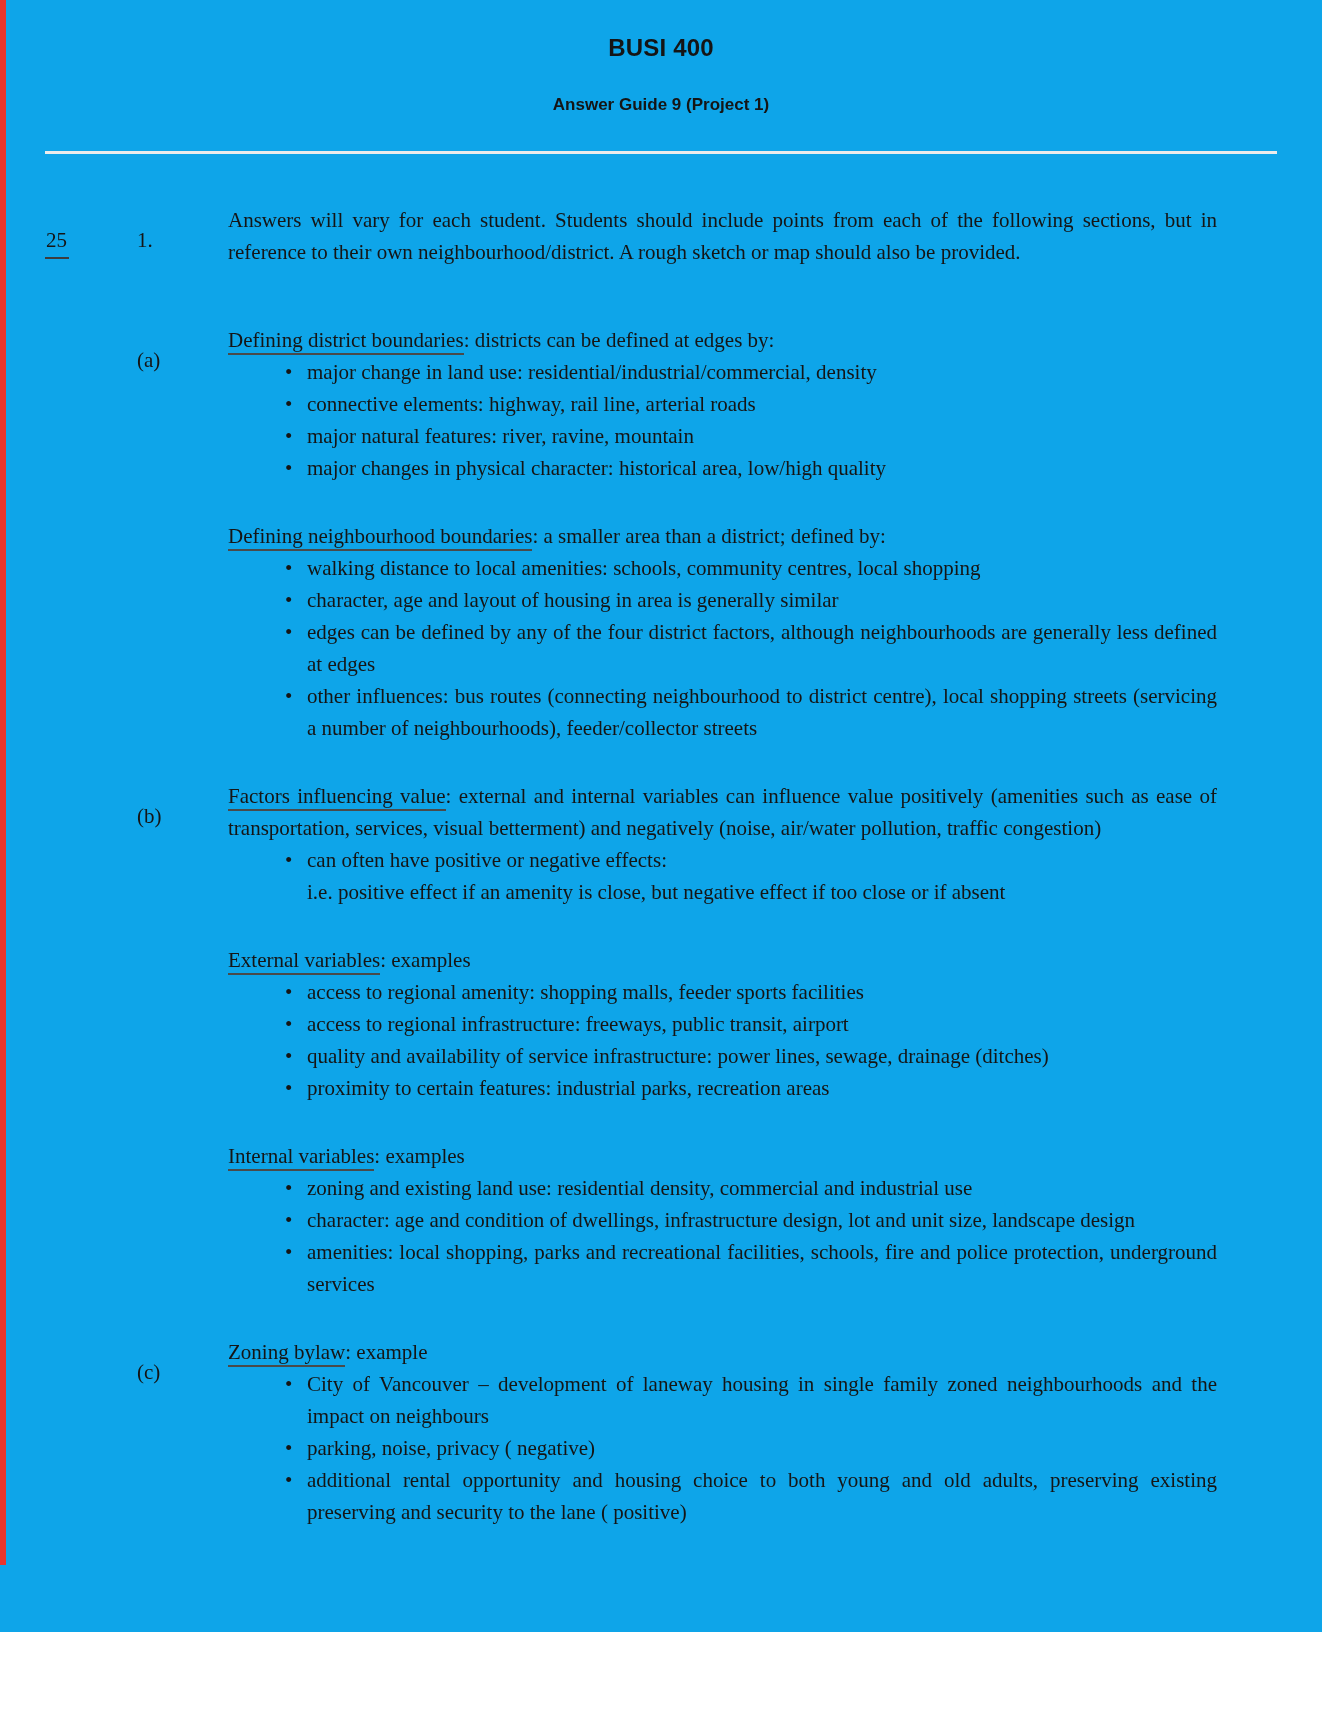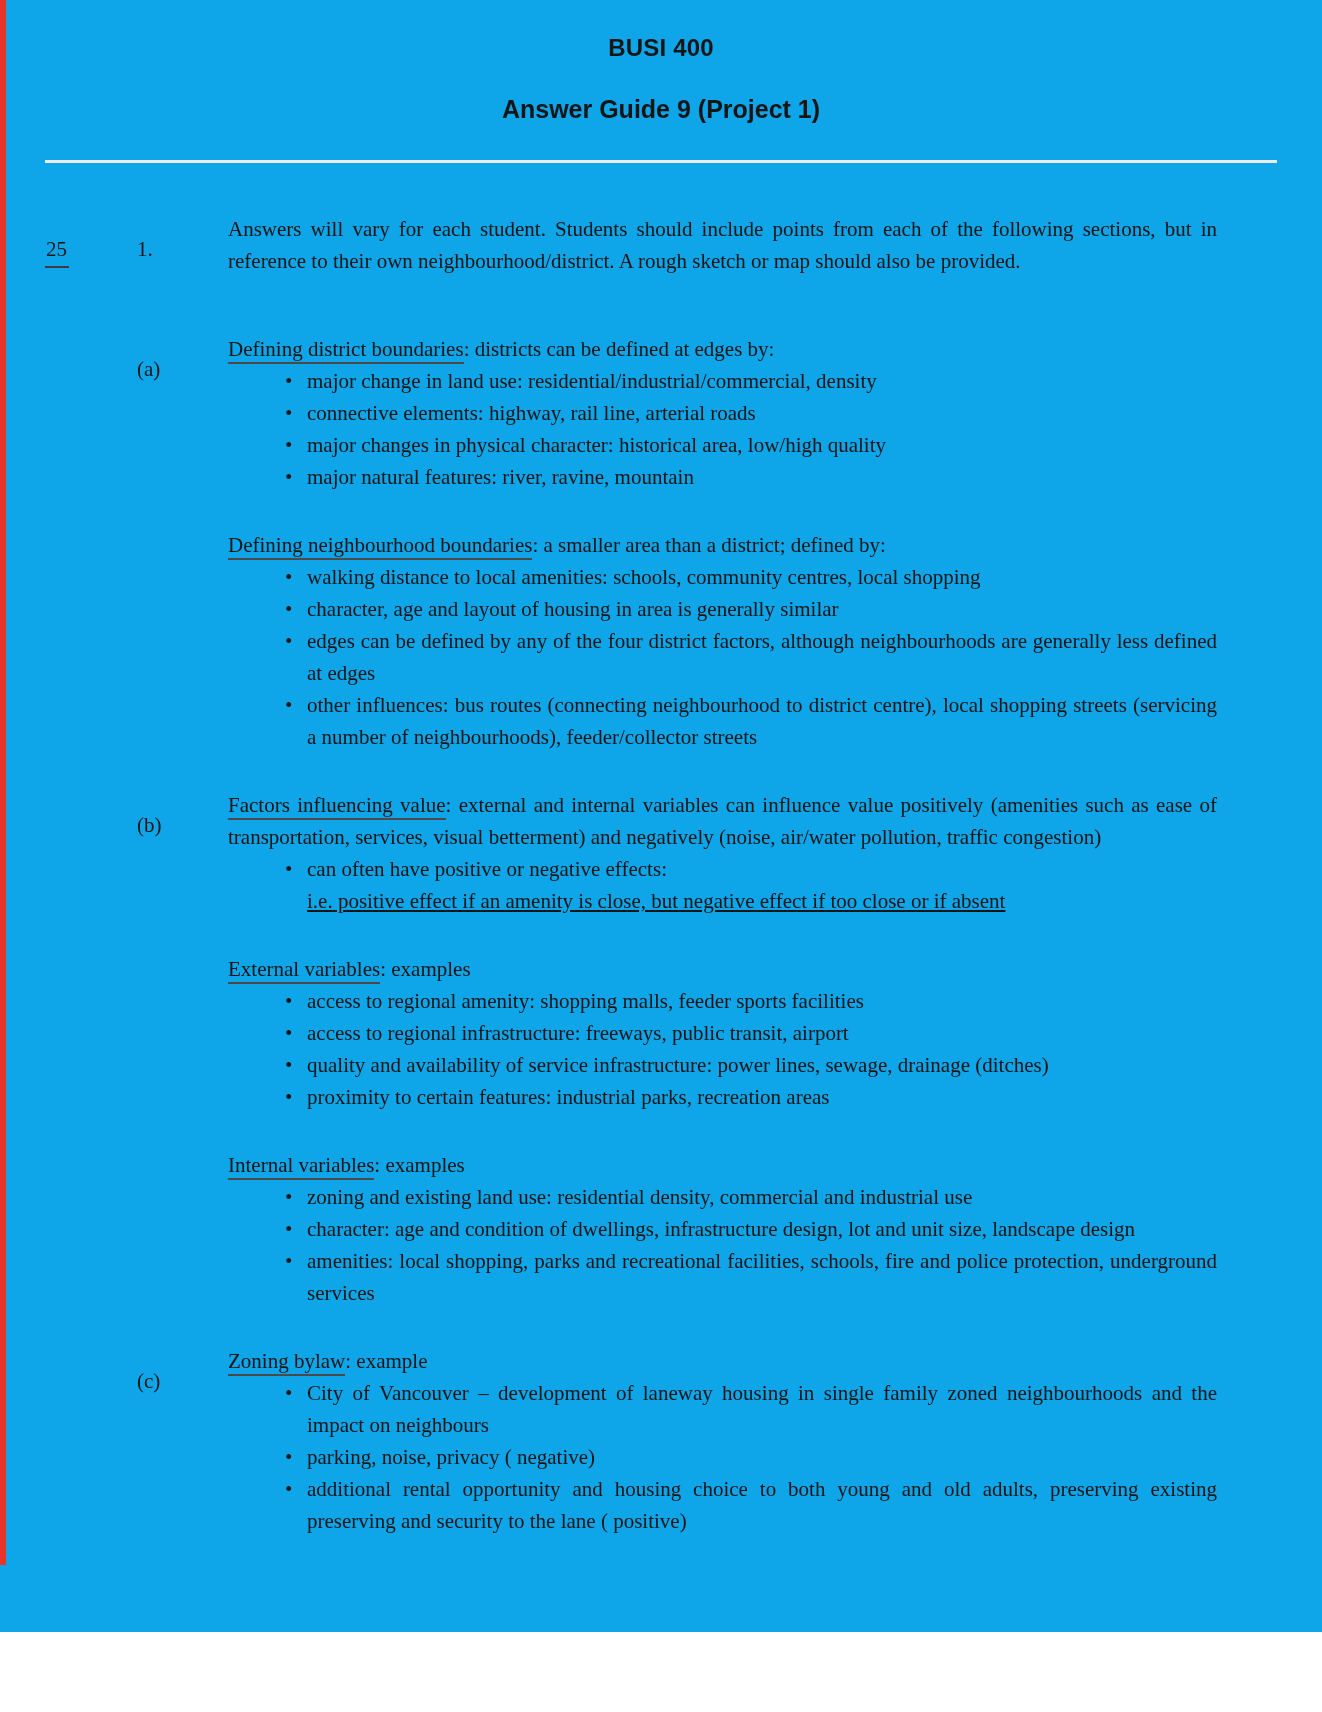--- a/index.html
+++ b/index.html
@@ -17,21 +17,21 @@
     left: 0; top: 0;
     width: 6px; height: 1565px;
   }
   .doc-header {
     text-align: center;
     font-family: "Liberation Sans", sans-serif;
     font-weight: bold;
     padding-top: 34px;
   }
   .course-code { font-size: 24px; letter-spacing: 0.2px; }
-  .doc-title   { font-size: 25px; margin-top: 33px; }
+  .doc-title   { font-size: 17px; margin-top: 33px; }
   .header-rule {
     border: none;
     border-top: 3px solid #ececec;
     margin: 36px 45px 0 45px;
   }
   .content { padding: 0 105px 0 45px; }
   .row {
     display: grid;
     grid-template-columns: 92px 91px 1fr;
     align-items: start;
@@ -61,21 +61,21 @@
     position: relative;
     padding-left: 79px;
     text-align: justify;
   }
   ul.bullets li::before {
     content: "\2022";
     position: absolute;
     left: 57px;
     top: 0;
   }
-  .li-note { padding-left: 79px; text-decoration: underline; }
+  .li-note { padding-left: 79px; }
 </style>
 </head>
 <body>
 
 <div class="page">
   <div class="edge-strip" style="background: rgb(232, 53, 44);"></div>
 
   <header class="doc-header">
     <div class="course-code">BUSI 400</div>
     <div class="doc-title">Answer Guide 9 (Project 1)</div>
@@ -98,22 +98,22 @@
     <section class="row row-section-a">
       <div class="col-marks"></div>
       <div class="col-label">(a)</div>
       <div class="col-body">
 
         <div class="block">
           <p><span class="u-head">Defining district boundaries</span><span>: districts can be defined at edges by:</span></p>
           <ul class="bullets">
             <li>major change in land use: residential/industrial/commercial, density</li>
             <li>connective elements: highway, rail line, arterial roads</li>
+            <li>major natural features: river, ravine, mountain</li>
             <li>major changes in physical character: historical area, low/high quality</li>
-            <li>major natural features: river, ravine, mountain</li>
           </ul>
         </div>
 
         <div class="block">
           <p><span class="u-head">Defining neighbourhood boundaries</span><span>: a smaller area than a district; defined by:</span></p>
           <ul class="bullets">
             <li>walking distance to local amenities: schools, community centres, local shopping</li>
             <li>character, age and layout of housing in area is generally similar</li>
             <li>edges can be defined by any of the four district factors, although neighbourhoods are generally less defined at edges</li>
             <li>other influences: bus routes (connecting neighbourhood to district centre), local shopping streets (servicing a number of neighbourhoods), feeder/collector streets</li>

